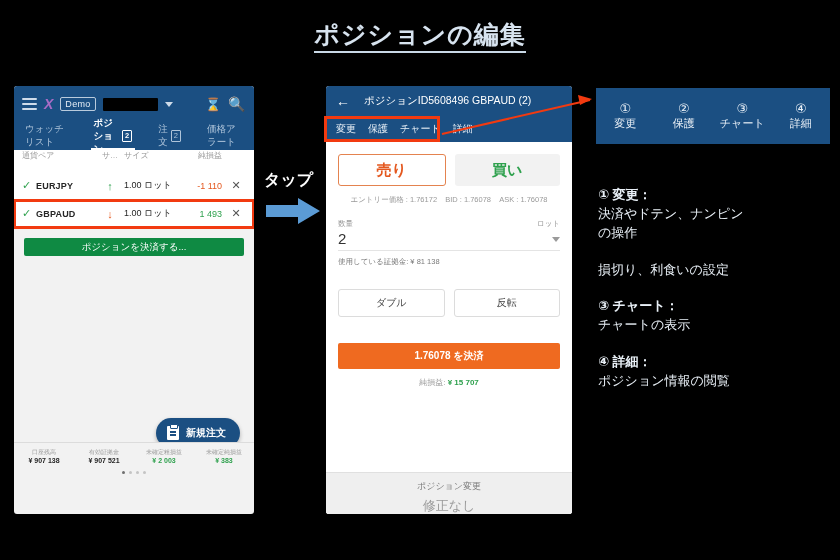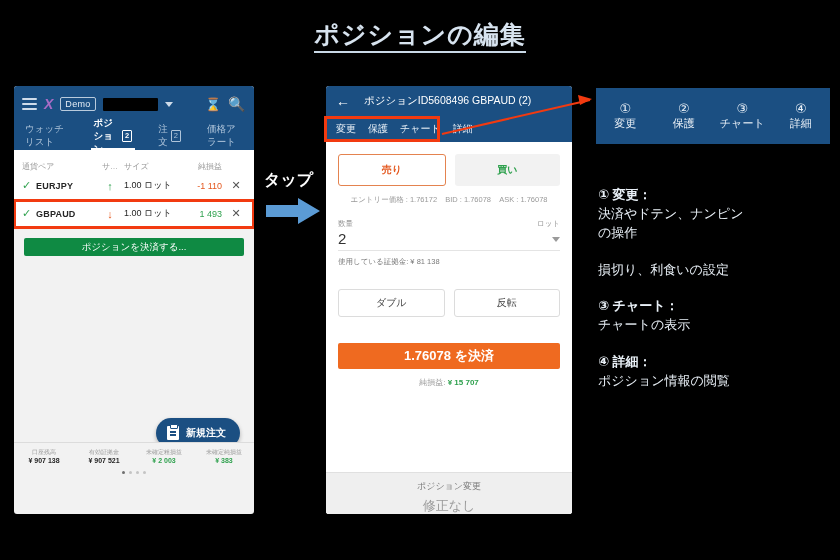--- a/index.html
+++ b/index.html
@@ -83,21 +83,21 @@
     height: 2px; background: #ffffff;
   }
   .cnt-box {
     border: 1px solid currentColor; font-size: 7.5px;
     padding: 0px 2px; border-radius: 1px; line-height: 1.35;
   }
 
   
   .tbl-head {
     background: #ffffff; height: 22px;
-    display: flex; align-items: flex-end;
+    display: flex; align-items: flex-start;
     font-size: 8px; color: #9a9a9a;
     padding: 0 8px;
   }
   .c-pair  { width: 74px; }
   .c-side  { width: 28px; text-align: center; }
   .c-size  { width: 62px; }
   .c-pl    { flex: 1; text-align: right; padding-right: 4px; }
   .c-x     { width: 20px; text-align: center; }
 
   .trow {
@@ -194,21 +194,21 @@
     z-index: 6;
     pointer-events: none;
   }
 
   .det-body { background: #fff; height: 372px; padding: 12px 12px 0 12px; position: relative; }
 
   .sb-row { display: flex; gap: 9px; }
   .sb-btn {
     flex: 1; height: 32px; border-radius: 3px;
     display: flex; align-items: center; justify-content: center;
-    font-size: 10px; cursor: pointer;
+    font-size: 15px; cursor: pointer;
   }
   .sb-sell { border: 1.5px solid #e4834f; background: #fff; color: #e4581f; font-weight: bold; }
   .sb-buy  { background: #f2f2f2; color: #2fa14e; font-weight: bold; }
 
   .price-line {
     margin-top: 9px; text-align: center;
     font-size: 7.5px; color: #9a9a9a;
   }
   .price-line span { margin: 0 3px; }
 
@@ -222,21 +222,21 @@
   .dbl-row { display: flex; gap: 9px; margin-top: 22px; }
   .dbl-btn {
     flex: 1; height: 28px; border: 1px solid #dcdcdc; background:#fff;
     border-radius: 3px; display:flex; align-items:center; justify-content:center;
     font-size: 10px; color: #444; cursor: pointer;
   }
 
   .btn-settle {
     margin-top: 26px; height: 26px; background: #ef6a20; color:#fff;
     border-radius: 2px; display:flex; align-items:center; justify-content:center;
-    font-size: 13px; font-weight: bold; cursor:pointer;
+    font-size: 10px; font-weight: bold; cursor:pointer;
   }
   .net-line { margin-top: 8px; text-align:center; font-size: 8px; color:#9a9a9a; }
   .net-line b { color: #2fa14e; font-weight: bold; }
 
   .det-footer {
     position: absolute; left:0; bottom:0; width:100%;
     background:#efefef; border-top: 1px solid #e0e0e0;
     height: 42px; padding-top: 7px; text-align: center;
   }
   .det-footer .f1 { font-size: 9px; color:#7b7b7b; }

